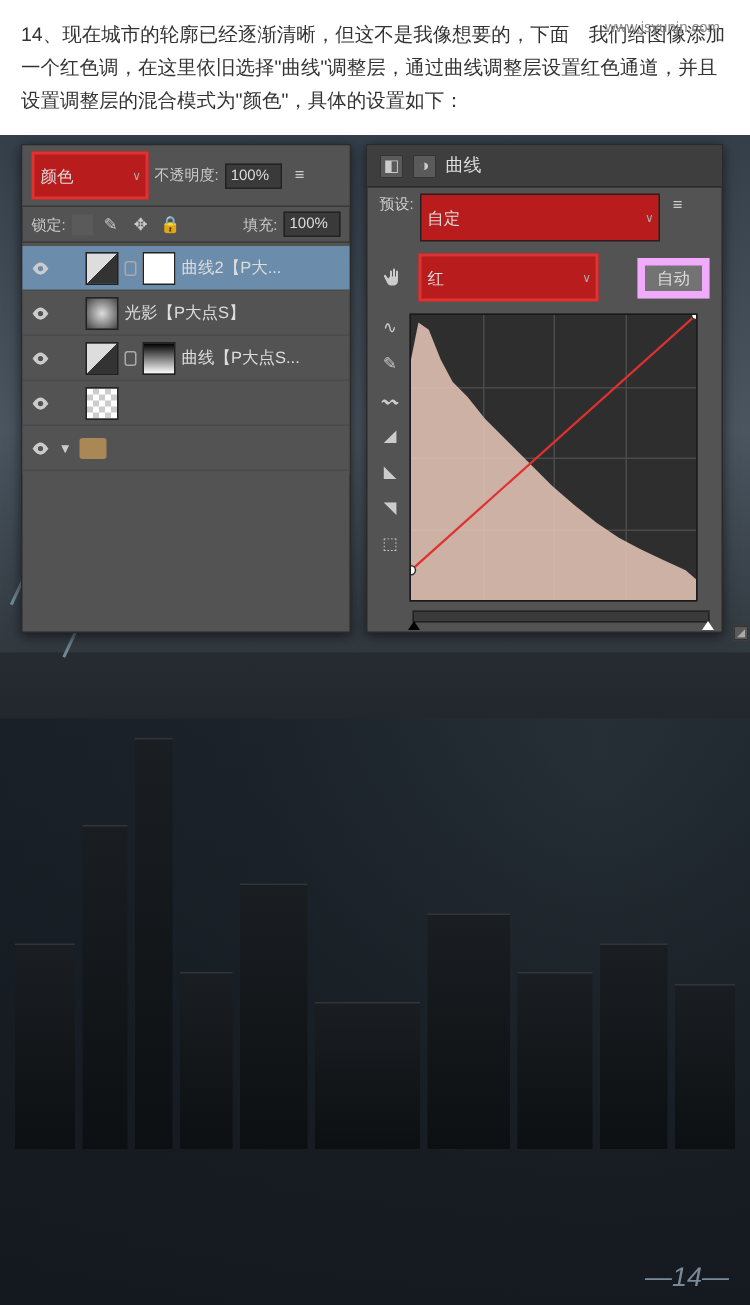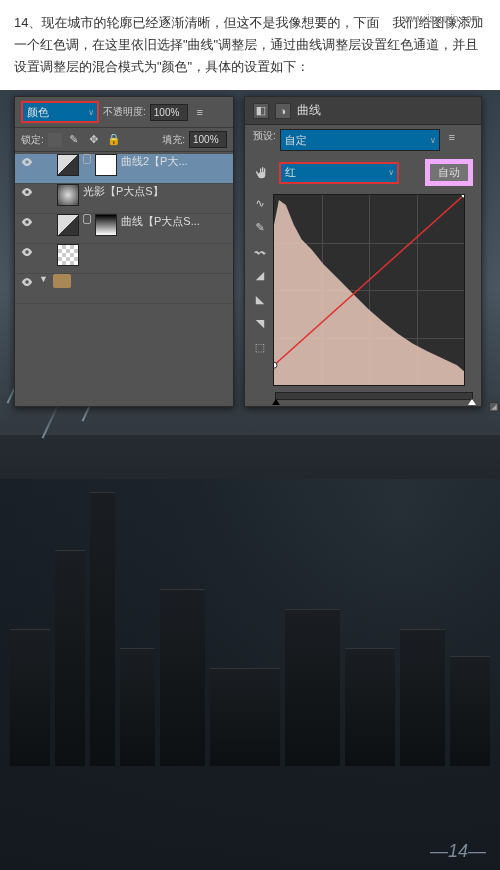--- a/index.html
+++ b/index.html
@@ -21,31 +21,31 @@
 .watermark{position:absolute;top:13px;right:20px;color:#888;font-size:10px;z-index:3}
 .page-num{position:absolute;bottom:8px;right:14px;color:#7a8a9a;font-size:18px;z-index:3;font-style:italic}
 
 .panels{position:relative;z-index:2;padding:6px 14px;display:flex;gap:10px}
 .panel{background:#535353;border:1px solid #2a2a2a;font-size:11px;color:#ccc;box-shadow:0 2px 8px rgba(0,0,0,0.6)}
 .layers-panel{width:220px}
 .curves-panel{width:238px}
 
 .panel-top{display:flex;align-items:center;padding:4px 6px;gap:4px;border-bottom:1px solid #393939;background:#535353}
 .icon-btn{width:16px;height:16px;display:inline-flex;align-items:center;justify-content:center;color:#ccc}
-.dropdown{background:#0369a1;border:1px solid #222;height:22px;display:flex;align-items:center;padding:0 4px;font-size:11px;color:#ddd;position:relative}
+.dropdown{background:#b91c1c;border:1px solid #222;height:32px;display:flex;align-items:center;padding:0 4px;font-size:11px;color:#ddd;position:relative}
 .dropdown.hl{border:2px solid #d33}
 .dropdown::after{content:"∨";position:absolute;right:3px;font-size:8px;color:#aaa}
 .pct{background:#3a3a3a;border:1px solid #222;width:38px;height:17px;display:flex;align-items:center;padding:0 3px;font-size:10px;color:#ddd}
 .lbl{font-size:10px;color:#ccc}
 .row2{display:flex;align-items:center;padding:3px 6px;gap:4px;border-bottom:1px solid #393939}
 .lock-icons{display:flex;gap:2px}
 .lock-icons span{width:14px;height:14px;background:#5a5a5a;display:inline-block}
 
 .layer-list{background:#535353;padding:2px 0}
-.layer{display:flex;align-items:flex-start;height:30px;padding:0 4px;gap:4px;border-bottom:1px solid #4a4a4a}
+.layer{display:flex;align-items:center;height:30px;padding:0 4px;gap:4px;border-bottom:1px solid #4a4a4a}
 .layer.sel{background:#6b8cab}
 .eye{width:16px;height:16px;display:flex;align-items:center;justify-content:center}
 .eye svg{width:14px;height:14px;fill:#ccc}
 .thumb{width:22px;height:22px;background:#888;border:1px solid #222;flex-shrink:0}
 .thumb.adj{background:linear-gradient(135deg,#ddd 50%,#333 50%)}
 .thumb.mask{background:#fff}
 .thumb.mask-dark{background:#000}
 .thumb.checker{background:repeating-conic-gradient(#ccc 0 25%,#fff 0 50%) 0 0/8px 8px}
 .thumb.img{background:linear-gradient(180deg,#aaa 50%,#444 50%)}
 .link{width:8px;height:10px;border:1px solid #aaa;border-radius:2px}

